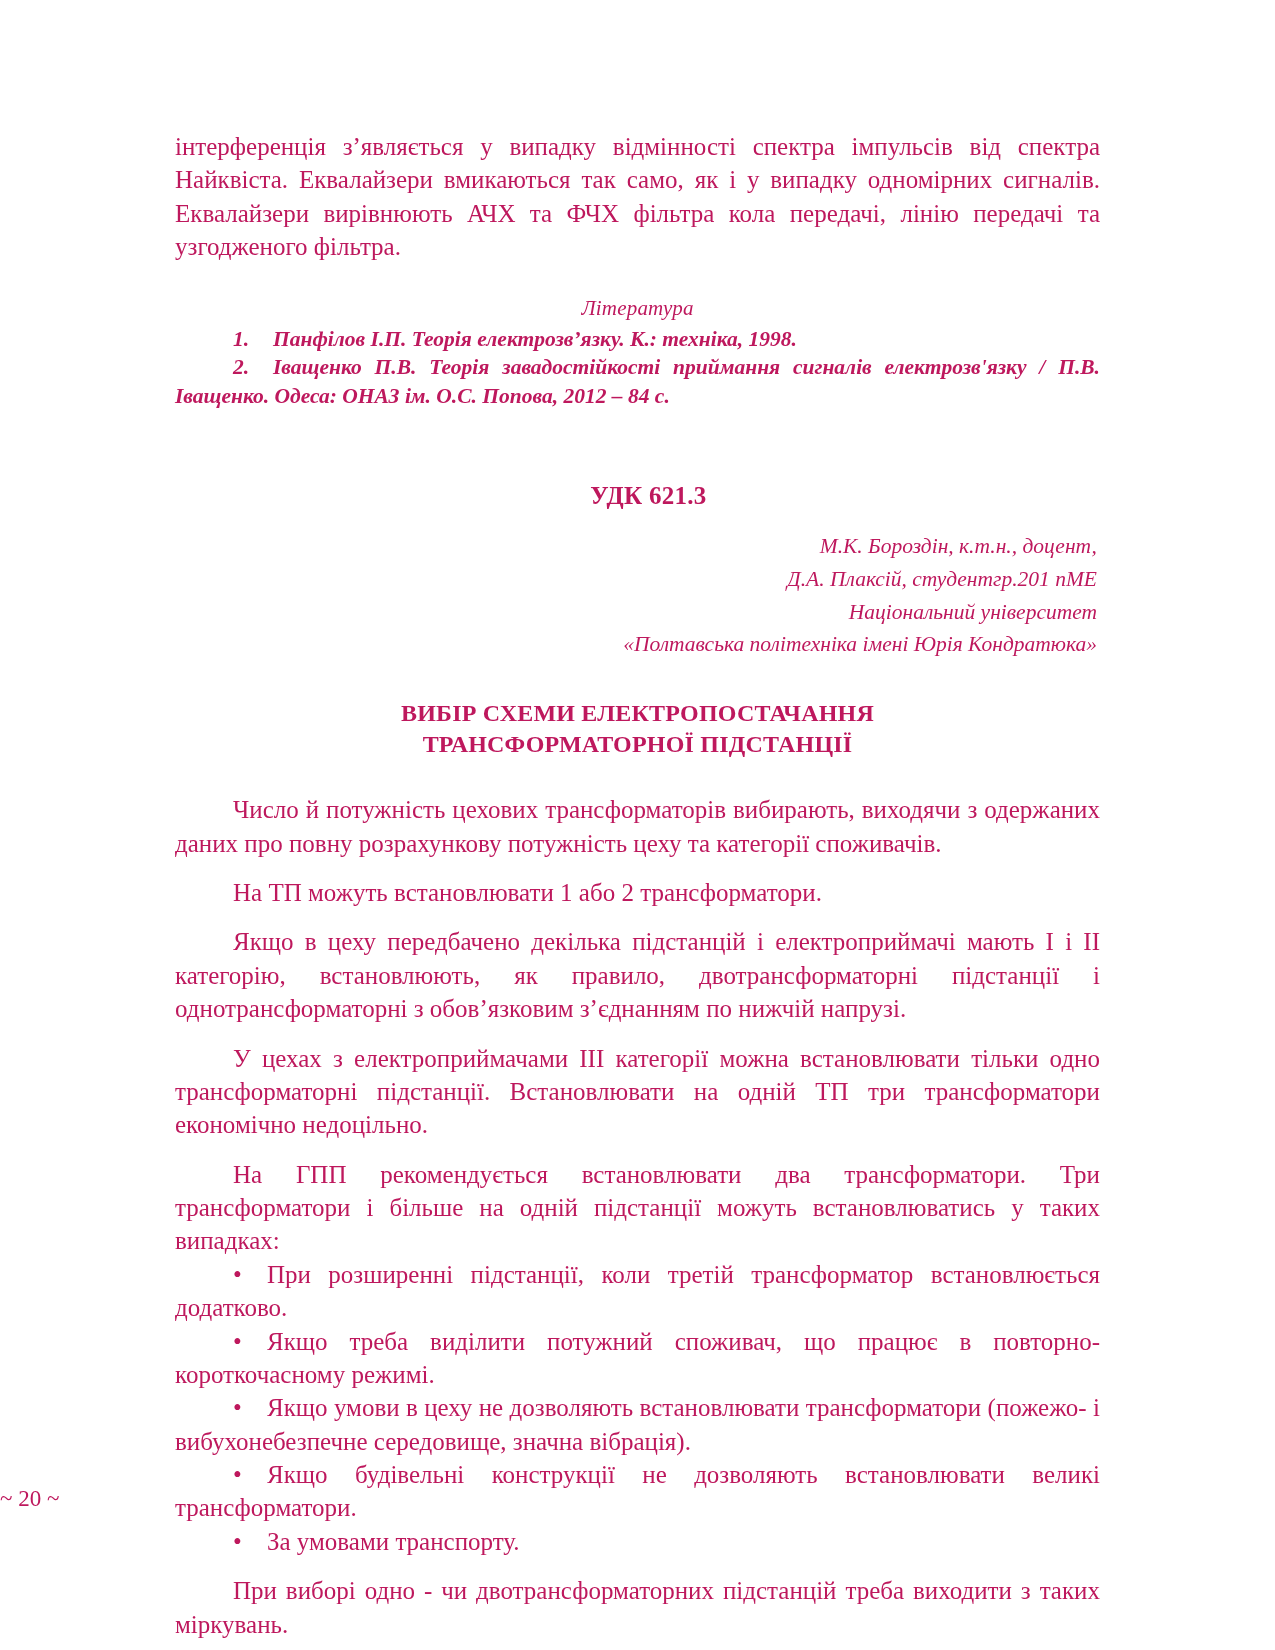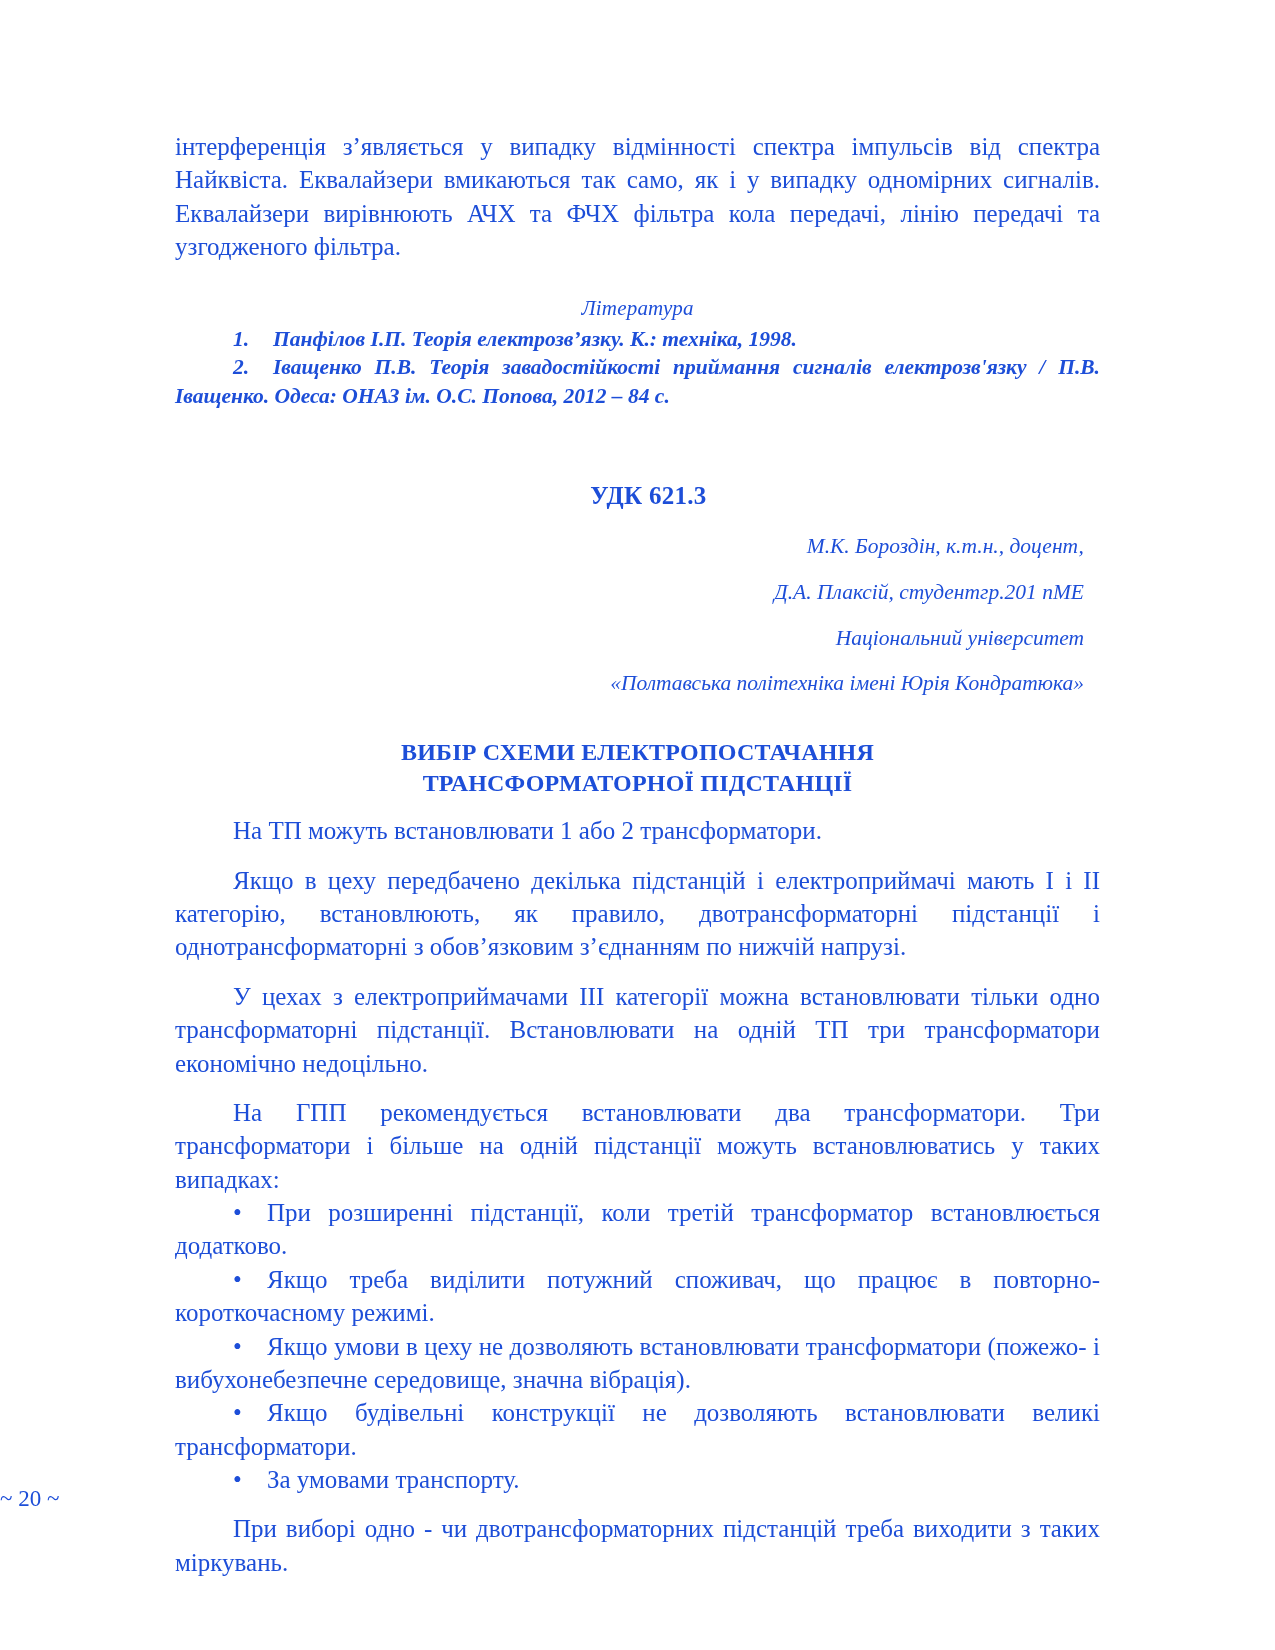--- a/index.html
+++ b/index.html
@@ -9,21 +9,21 @@
   }
   .page {
     position: relative;
     width: 1275px;
     height: 1650px;
     margin: 0 auto;
     background: #ffffff;
     box-sizing: border-box;
     padding: 130px 175px 0 175px;
     font-family: "Liberation Serif", "DejaVu Serif", serif;
-    color: #1d4ed8;
+    color: #be185d;
   }
   .body-text {
     font-size: 25px;
     line-height: 1.335;
     text-align: justify;
     text-justify: inter-word;
     margin: 0;
     hyphens: none;
   }
   .indent {
@@ -73,21 +73,21 @@
 
   
   .author-block {
     margin-top: 22px;
     text-align: right;
     font-style: italic;
     font-size: 21.5px;
     line-height: 1.38;
   }
   .author-line {
-    margin: 16px;
+    margin: 3px;
   }
 
   
   .article-title {
     margin: 38px 0 0 0;
     text-align: center;
     font-weight: bold;
     font-size: 24px;
     line-height: 1.28;
     letter-spacing: 0.2px;
@@ -146,20 +146,21 @@
     <p class="author-line">Національний університет</p>
     <p class="author-line">«Полтавська політехніка імені Юрія Кондратюка»</p>
   </div>
 
   <h1 class="article-title">
     <span>ВИБІР СХЕМИ ЕЛЕКТРОПОСТАЧАННЯ</span>
     <span>ТРАНСФОРМАТОРНОЇ ПІДСТАНЦІЇ</span>
   </h1>
 
   <div>
+    <p class="body-text indent body-start">Число й потужність цехових трансформаторів вибирають, виходячи з одержаних даних про повну розрахункову потужність цеху та категорії споживачів.</p>
     <p class="body-text indent cont-para">На ТП можуть встановлювати 1 або 2 трансформатори.</p>
     <p class="body-text indent cont-para">Якщо в цеху передбачено декілька підстанцій і електроприймачі мають I і II категорію, встановлюють, як правило, двотрансформаторні підстанції і однотрансформаторні з обов’язковим з’єднанням по нижчій напрузі.</p>
     <p class="body-text indent cont-para">У цехах з електроприймачами III категорії можна встановлювати тільки одно трансформаторні підстанції. Встановлювати на одній ТП три трансформатори економічно недоцільно.</p>
     <p class="body-text indent cont-para">На ГПП рекомендується встановлювати два трансформатори. Три трансформатори і більше на одній підстанції можуть встановлюватись у таких випадках:</p>
 
     <p class="body-text bullet-para"><span class="bullet-glyph">•</span><span>При розширенні підстанції, коли третій трансформатор встановлюється додатково.</span></p>
     <p class="body-text bullet-para"><span class="bullet-glyph">•</span><span>Якщо треба виділити потужний споживач, що працює в повторно-короткочасному режимі.</span></p>
     <p class="body-text bullet-para"><span class="bullet-glyph">•</span><span>Якщо умови в цеху не дозволяють встановлювати трансформатори (пожежо- і вибухонебезпечне середовище, значна вібрація).</span></p>
     <p class="body-text bullet-para"><span class="bullet-glyph">•</span><span>Якщо будівельні конструкції не дозволяють встановлювати великі трансформатори.</span></p>
     <p class="body-text bullet-para"><span class="bullet-glyph">•</span><span>За умовами транспорту.</span></p>

